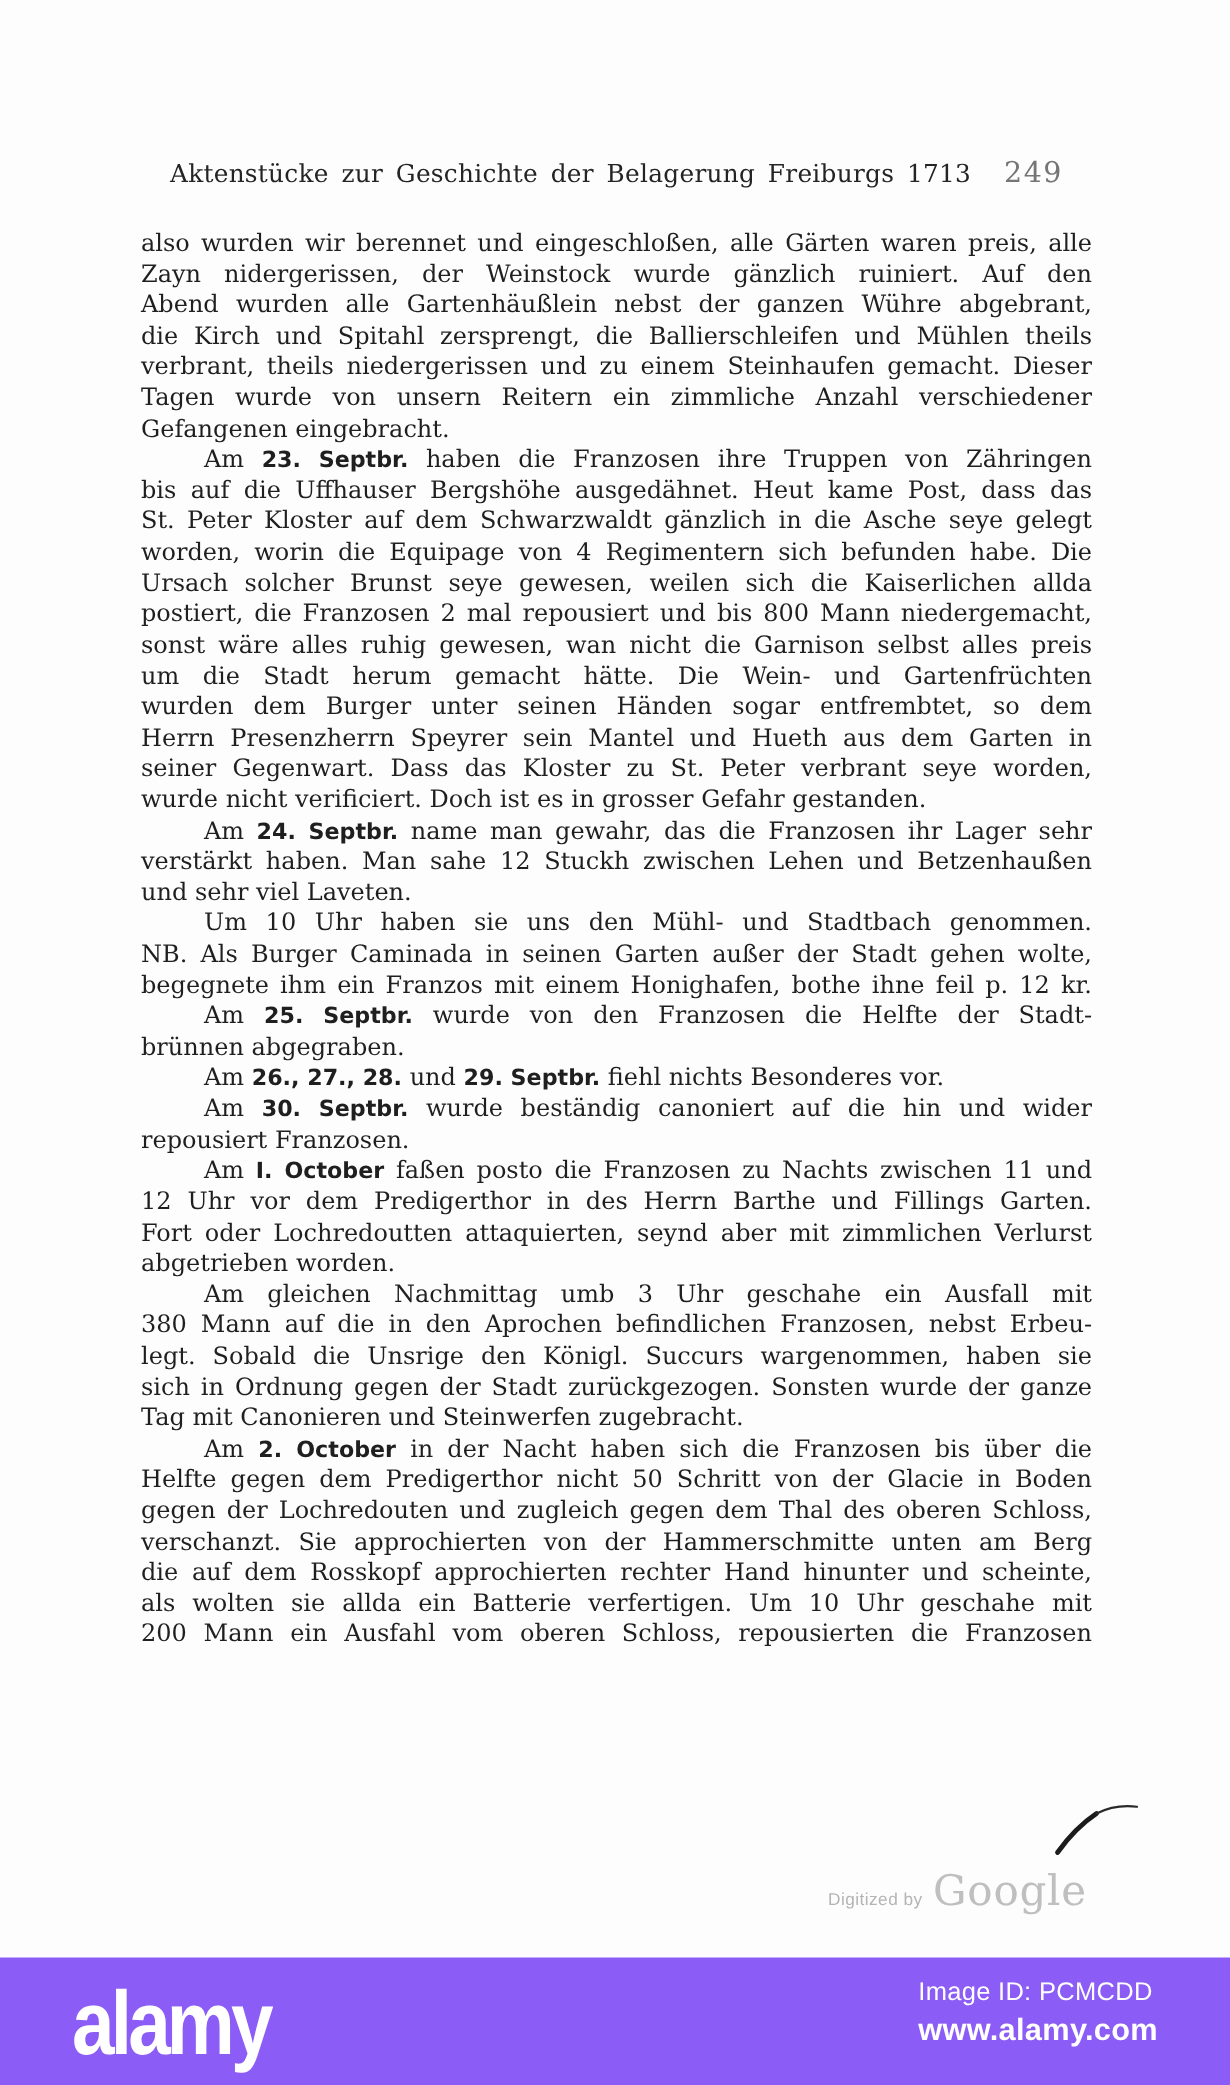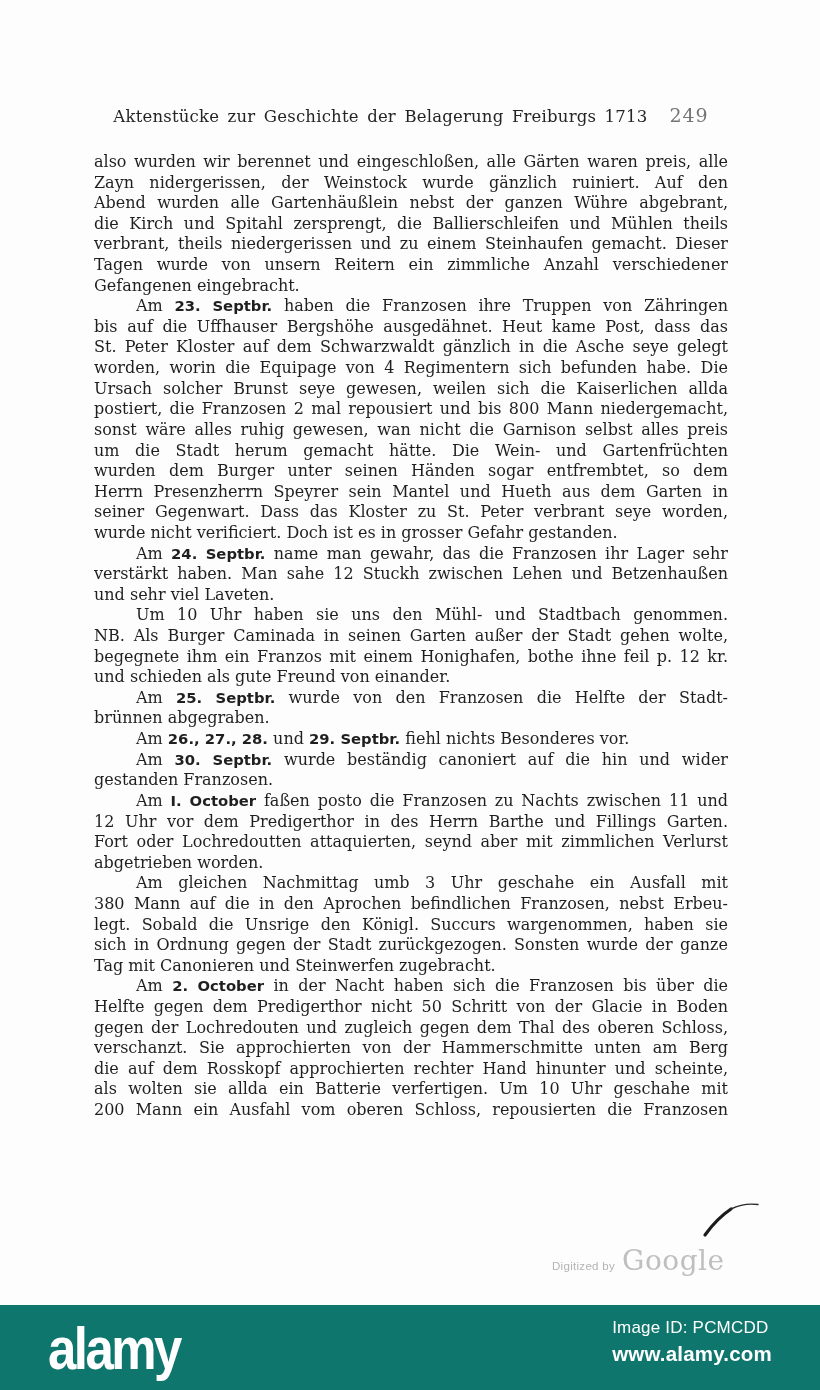--- a/index.html
+++ b/index.html
@@ -60,21 +60,21 @@
     font-size: 11.5px; color: #b4b4b4; letter-spacing: 0.3px;
   }
   .google-logo {
     font-family: "DejaVu Serif", serif;
     font-size: 28px; color: #bfbfbf; margin-left: 7px; letter-spacing: 0.5px;
   }
 
   
   .alamy-bar {
     position: absolute; left: 0; top: 1305px;
-    width: 820px; height: 85px; background: #0f766e;
+    width: 820px; height: 85px; background: #8b5cf6;
   }
   .alamy-logo {
     position: absolute; left: 48px; top: 9px;
     font-family: "Liberation Sans", sans-serif;
     font-weight: 700; font-size: 60px; color: #ffffff;
     letter-spacing: -3px;
     transform: scaleX(0.85); transform-origin: left top;
   }
   .bar-info {
     position: absolute; right: 48px; top: 13px;
@@ -113,26 +113,25 @@
       <div class="line"><span>wurden dem Burger unter seinen Händen sogar entfrembtet, so dem</span></div>
       <div class="line"><span>Herrn Presenzherrn Speyrer sein Mantel und Hueth aus dem Garten in</span></div>
       <div class="line"><span>seiner Gegenwart. Dass das Kloster zu St. Peter verbrant seye worden,</span></div>
       <div class="line flush"><span>wurde nicht verificiert. Doch ist es in grosser Gefahr gestanden.</span></div>
       <div class="line indent"><span>Am </span><span class="bold-date">24. Septbr.</span><span> name man gewahr, das die Franzosen ihr Lager sehr</span></div>
       <div class="line"><span>verstärkt haben. Man sahe 12 Stuckh zwischen Lehen und Betzenhaußen</span></div>
       <div class="line flush"><span>und sehr viel Laveten.</span></div>
       <div class="line indent"><span>Um 10 Uhr haben sie uns den Mühl- und Stadtbach genommen.</span></div>
       <div class="line"><span>NB. Als Burger Caminada in seinen Garten außer der Stadt gehen wolte,</span></div>
       <div class="line"><span>begegnete ihm ein Franzos mit einem Honighafen, bothe ihne feil p. 12 kr.</span></div>
-      <div class="line flush"><span>und schieden als gute Freund von einander.</span></div>
       <div class="line indent"><span>Am </span><span class="bold-date">25. Septbr.</span><span> wurde von den Franzosen die Helfte der Stadt-</span></div>
       <div class="line flush"><span>brünnen abgegraben.</span></div>
       <div class="line indent flush"><span>Am </span><span class="bold-date">26., 27., 28.</span><span> und </span><span class="bold-date">29. Septbr.</span><span> fiehl nichts Besonderes vor.</span></div>
       <div class="line indent"><span>Am </span><span class="bold-date">30. Septbr.</span><span> wurde beständig canoniert auf die hin und wider</span></div>
-      <div class="line flush"><span>gestanden Franzosen.</span></div>
+      <div class="line flush"><span>repousiert Franzosen.</span></div>
       <div class="line indent"><span>Am </span><span class="bold-date">I. October</span><span> faßen posto die Franzosen zu Nachts zwischen 11 und</span></div>
       <div class="line"><span>12 Uhr vor dem Predigerthor in des Herrn Barthe und Fillings Garten.</span></div>
       <div class="line"><span>Fort oder Lochredoutten attaquierten, seynd aber mit zimmlichen Verlurst</span></div>
       <div class="line flush"><span>abgetrieben worden.</span></div>
       <div class="line indent"><span>Am gleichen Nachmittag umb 3 Uhr geschahe ein Ausfall mit</span></div>
       <div class="line"><span>380 Mann auf die in den Aprochen befindlichen Franzosen, nebst Erbeu-</span></div>
       <div class="line"><span>legt. Sobald die Unsrige den Königl. Succurs wargenommen, haben sie</span></div>
       <div class="line"><span>sich in Ordnung gegen der Stadt zurückgezogen. Sonsten wurde der ganze</span></div>
       <div class="line flush"><span>Tag mit Canonieren und Steinwerfen zugebracht.</span></div>
       <div class="line indent"><span>Am </span><span class="bold-date">2. October</span><span> in der Nacht haben sich die Franzosen bis über die</span></div>

